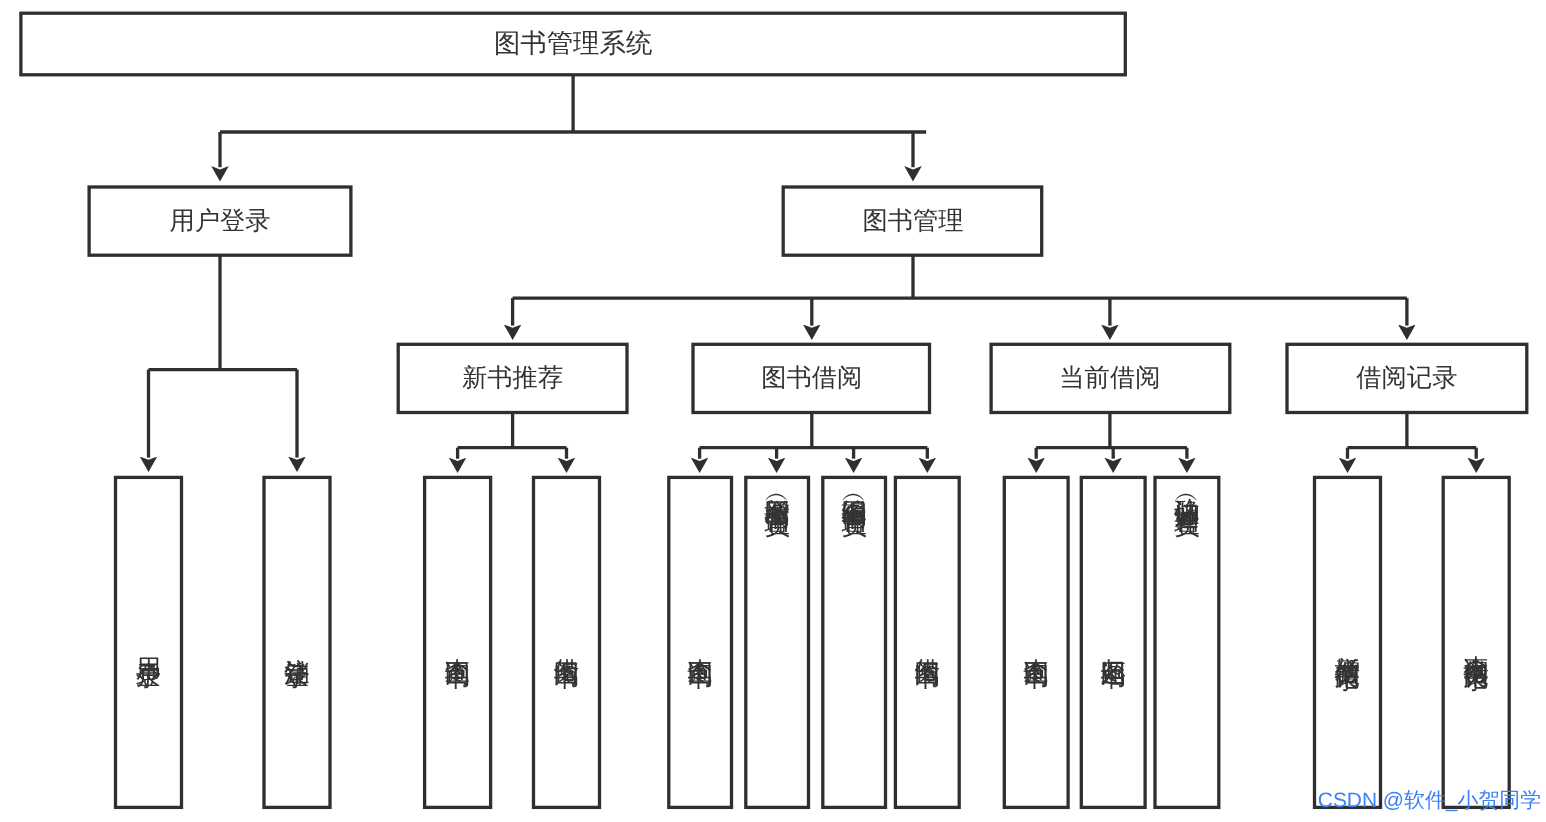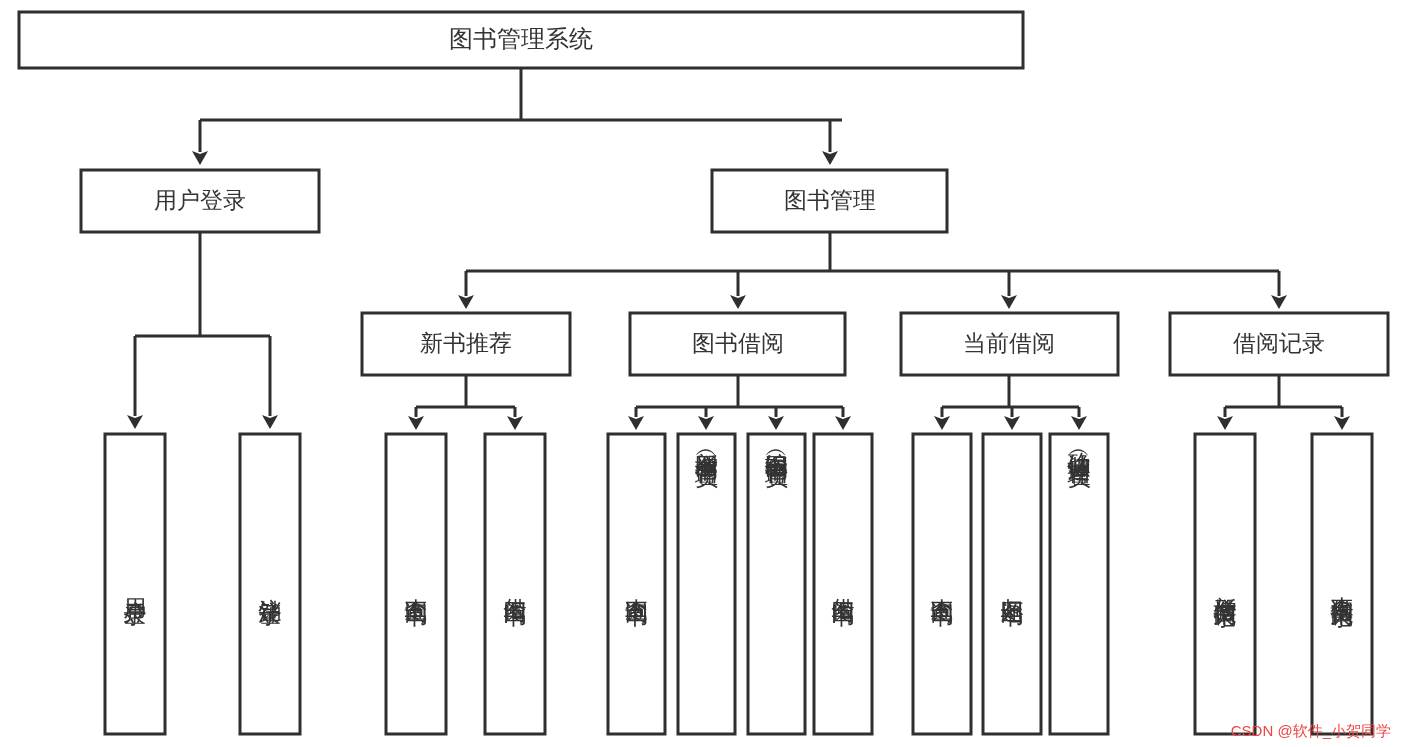--- a/index.html
+++ b/index.html
@@ -72,25 +72,25 @@
     font-family: "Liberation Sans", "DejaVu Sans", sans-serif;
     font-size: 23px;
     line-height: 1.08;
     letter-spacing: 2px;
     color: #333333;
     white-space: nowrap;
     text-align: center;
   }
   .watermark {
     position: absolute;
-    right: 14px;
+    right: 4px;
     bottom: 6px;
     font-family: "Liberation Sans", "DejaVu Sans", sans-serif;
-    font-size: 15px;
-    color: #ef4444;
+    font-size: 19px;
+    color: #3b82f6;
     white-space: nowrap;
     user-select: none;
   }
 </style>
 </head>
 <body>
 
 <div id="diagram-root">
 
   <svg class="flow" viewBox="0 0 1405 747">

